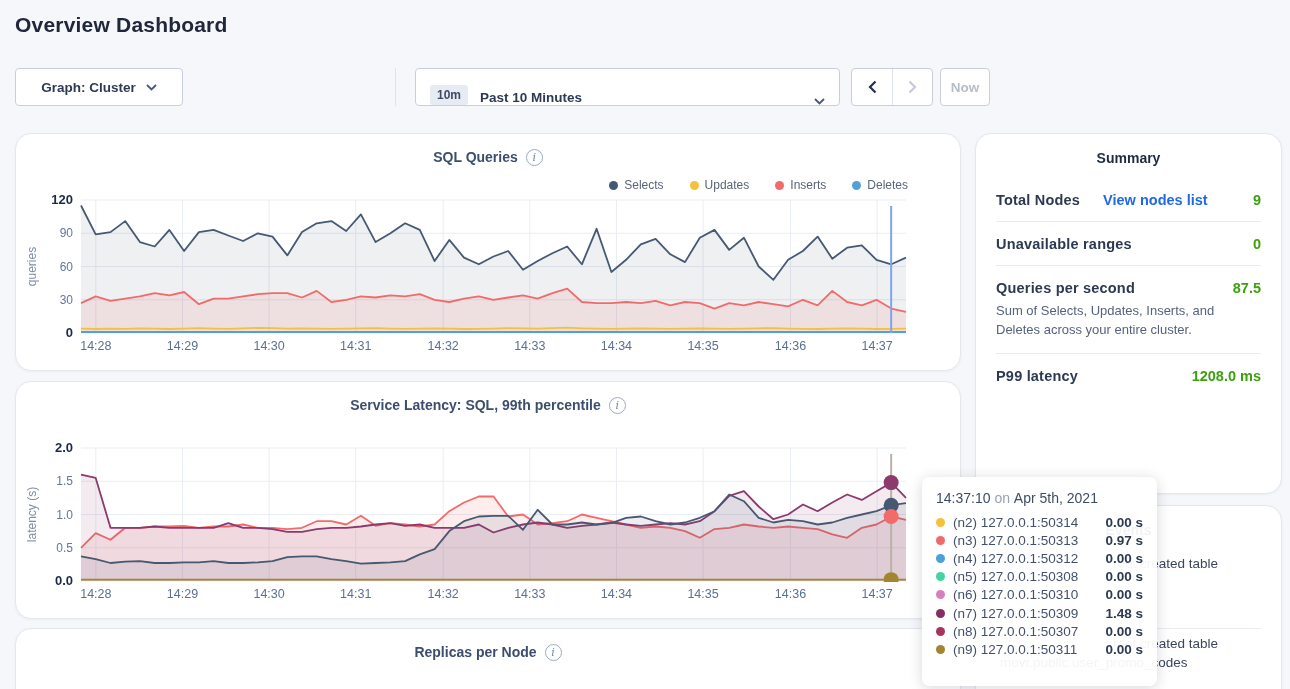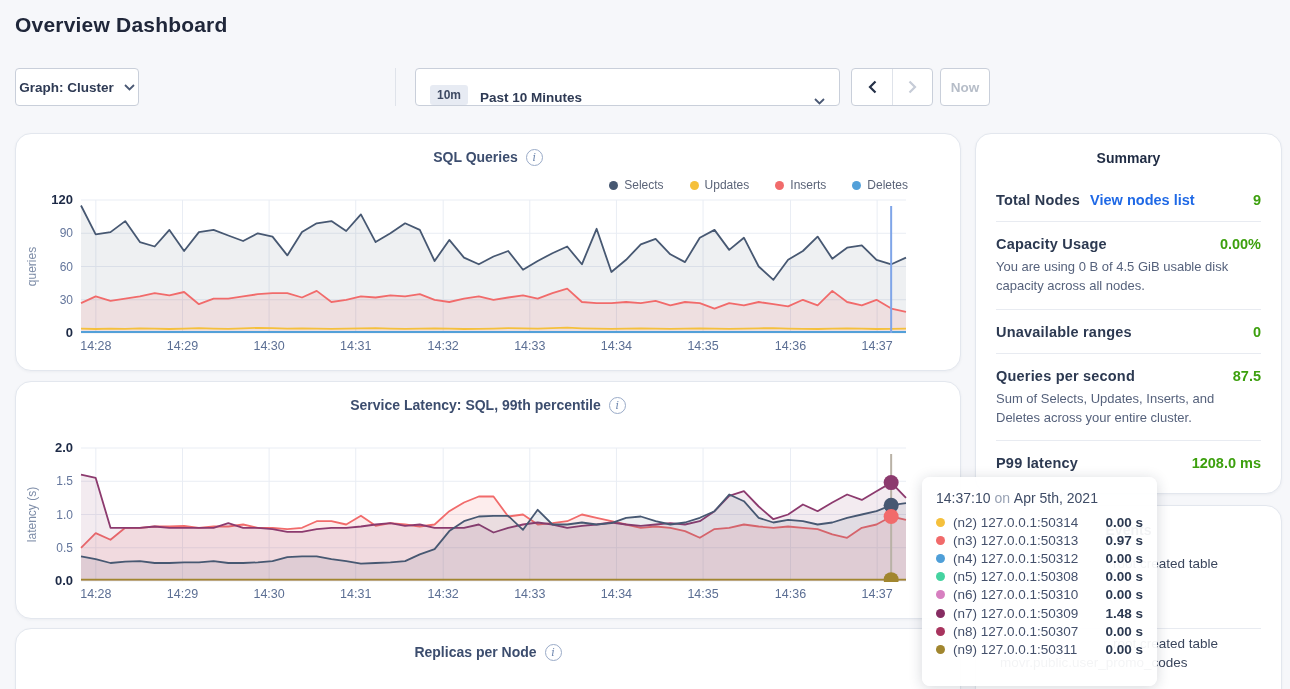--- a/index.html
+++ b/index.html
@@ -7,21 +7,21 @@
   body { font-family:"Liberation Sans", sans-serif; background:#f6f7fa; overflow:hidden; position:relative; }
   .page { position:relative; width:1290px; height:689px; }
 
   
   .page-title { position:absolute; left:15px; top:13px; font-size:21px; font-weight:600; color:#20273a; letter-spacing:0.2px; }
 
   
   .ctl { position:absolute; top:68px; height:38px; background:#fff; border:1px solid #c9cfda; border-radius:4px;
          display:flex; align-items:center; font-size:13.5px; font-weight:700; color:#2e3a54; cursor:pointer; }
   .ctl svg { color:#4a5874; }
-  #btn-graph { left:15px; width:124px; justify-content:center; gap:10px; }
+  #btn-graph { left:15px; width:168px; justify-content:center; gap:10px; }
   #btn-dashboard { left:185px; width:185px; justify-content:center; gap:10px; }
   .vdiv { position:absolute; left:395px; top:68px; width:1px; height:38px; background:#dfe3ea; }
   #btn-range { left:415px; width:425px; padding:0 14px; gap:12px; justify-content:flex-start;align-items:flex-end; }
   .range-badge { background:#e7ebf3; color:#3e4a63; font-size:12px; font-weight:700; padding:3px 7px; border-radius:3px; }
   #btn-range .chev { margin-left:auto; }
   .pager { position:absolute; left:851px; top:68px; height:38px; display:flex; background:#fff; border:1px solid #c9cfda; border-radius:4px; overflow:hidden; }
   .pager button { width:40px; border:none; background:transparent; display:flex; align-items:center; justify-content:center; cursor:pointer; }
   .pager button + button { border-left:1px solid #dfe3ea; }
   #btn-prev { color:#243047; }
   #btn-next { color:#c6ccd7; }
@@ -50,21 +50,21 @@
   .xtick { fill:#5c6f94; font-size:12.5px; }
   .ylab  { fill:#7e8da8; font-size:12px; }
 
   
   .sum-title { padding-top:16px; text-align:center; font-size:14px; font-weight:700; color:#1f2b43; margin-bottom:12px; }
   .sbody { padding:0 20px; }
   .srow { padding:14px 0 13px 0; border-bottom:1px solid #e8ebf1; }
   .srow:last-child { border-bottom:none; }
   .srow .line1 { display:flex; align-items:baseline; gap:10px; }
   .slabel { font-size:14.5px; font-weight:700; color:#2c3951; letter-spacing:0.2px; }
-  .slink { font-size:14.5px; font-weight:700; color:#1f69e6; cursor:pointer; }
+  .slink { font-size:14.5px; font-weight:700; color:#1f69e6; cursor:pointer;margin-left:13px; }
   .sval { margin-left:auto; font-size:14.5px; font-weight:700; color:#3da00e; }
   .sdesc { margin-top:6px; font-size:13px; line-height:1.45; color:#56627c; }
 
   
   .ev-title { position:absolute; top:16px; left:0; right:0; text-align:center; font-size:14px; font-weight:700; color:#1f2b43; }
   .ev-frag { position:absolute; font-size:13.5px; color:#3a455c; white-space:nowrap; }
   #ev-f0 { left:137px; top:50px; }
   .ev-div { position:absolute; left:20px; right:20px; top:122px; height:1px; background:#e8ebf1; }
   #ev-f1 { left:137px; top:130px; }
   #ev-f2 { left:24px; top:149px; }
@@ -255,27 +255,20 @@
     <div class="sbody">
       <div class="srow">
         <div class="line1">
           <span class="slabel">Total Nodes</span>
           <span class="slink">View nodes list</span>
           <span class="sval">9</span>
         </div>
       </div>
       <div class="srow">
         <div class="line1">
-          <span class="slabel">Capacity Usage</span>
-          <span class="sval">0.00%</span>
-        </div>
-        <div class="sdesc">You are using 0 B of 4.5 GiB usable disk capacity across all nodes.</div>
-      </div>
-      <div class="srow">
-        <div class="line1">
           <span class="slabel">Unavailable ranges</span>
           <span class="sval">0</span>
         </div>
       </div>
       <div class="srow">
         <div class="line1">
           <span class="slabel">Queries per second</span>
           <span class="sval">87.5</span>
         </div>
         <div class="sdesc">Sum of Selects, Updates, Inserts, and Deletes across your entire cluster.</div>

